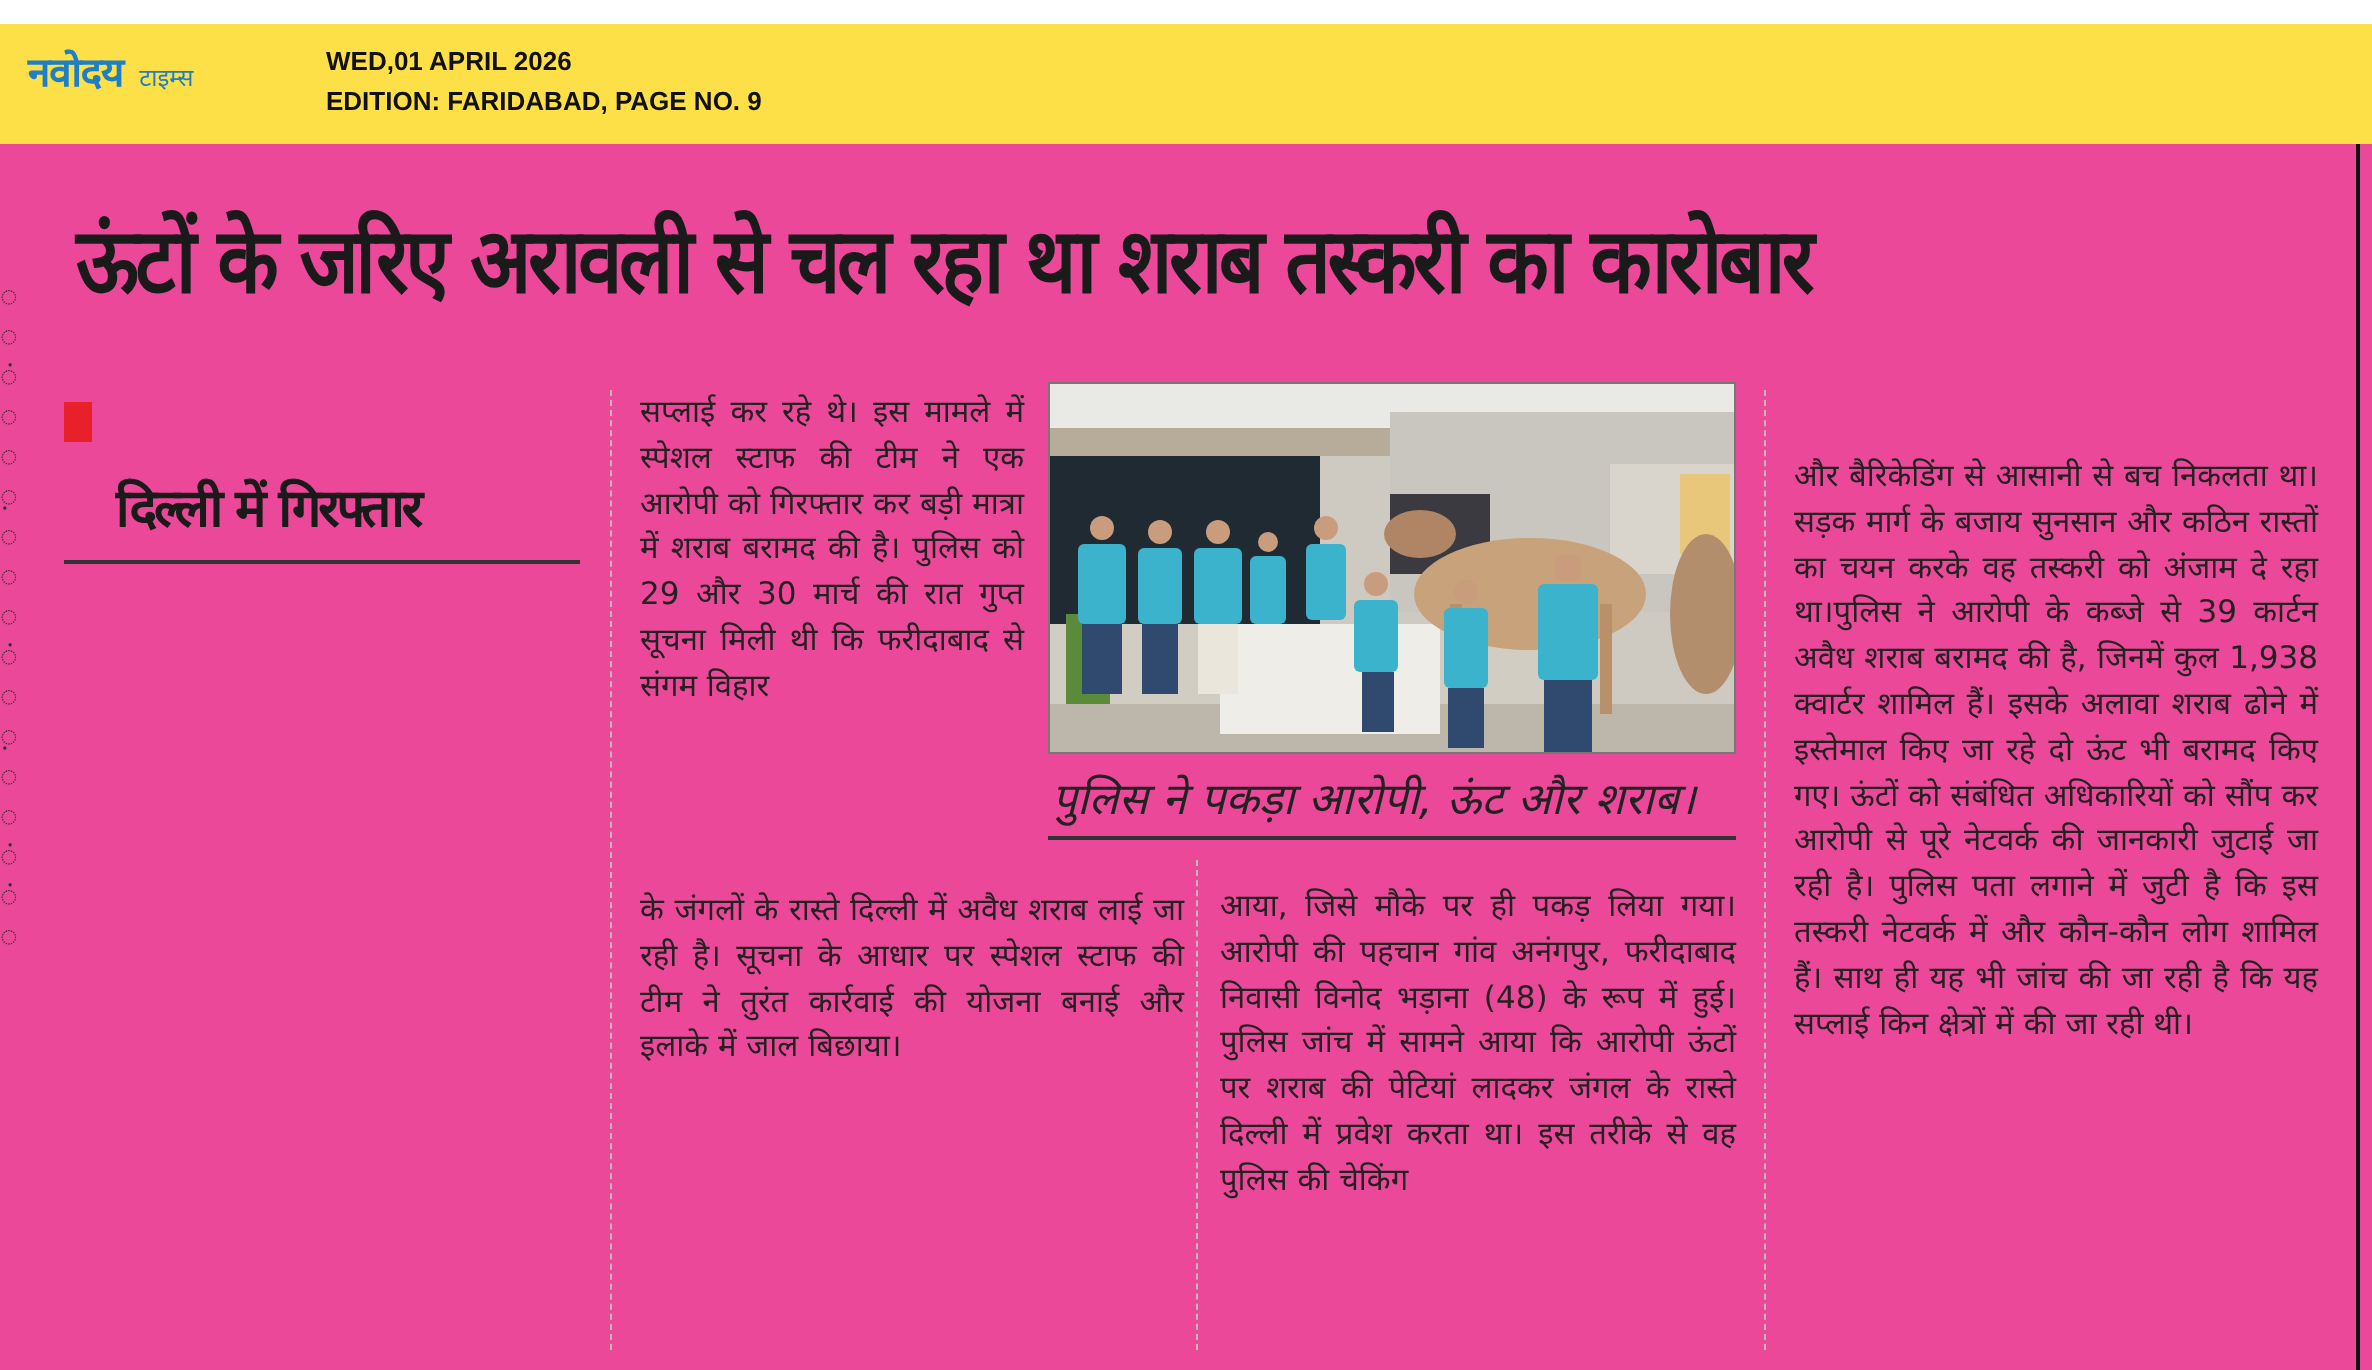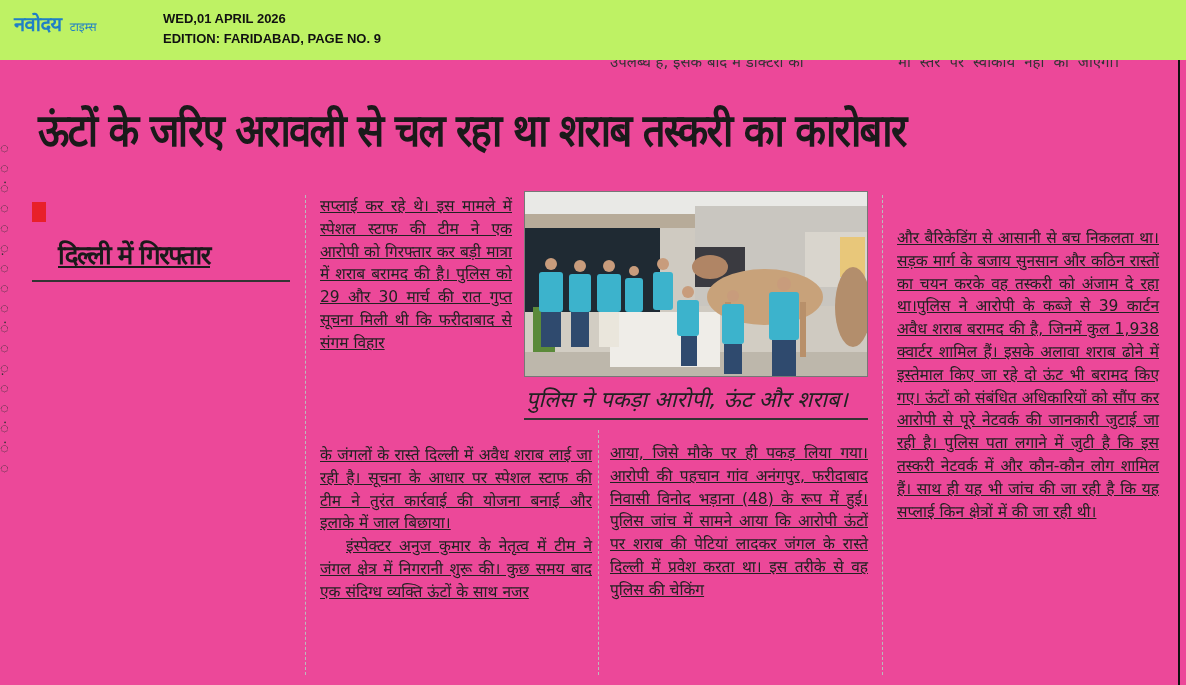--- a/index.html
+++ b/index.html
@@ -1,42 +1,42 @@
 <!DOCTYPE html>
 <html><head>
 <meta charset="utf-8">
 <style>
   * { box-sizing: border-box; margin: 0; padding: 0; }
   html, body { width: 1186px; height: 685px; overflow: hidden; background: #ffffff; }
   body { font-family: "DejaVu Sans", sans-serif; color: #1a1a1a; position: relative; }
 
   
-  .topbar { position: absolute; left: 0; top: 0; width: 1186px; height: 60px; background: #bef264; z-index: 5; }
+  .topbar { position: absolute; left: 0; top: 12px; width: 1186px; height: 60px; background: #fde047; z-index: 5; }
   .logo { position: absolute; left: 14px; top: 10px; display: flex; align-items: baseline; color: #1f7fc6; }
   .logo .big { font-family: "DejaVu Sans", sans-serif; font-weight: bold; font-size: 20px; letter-spacing: -0.5px; color: #1f7fc6; }
   .logo .small { font-family: "DejaVu Sans", sans-serif; font-size: 12px; color: #1f7fc6; margin-left: 8px; }
   .edition { position: absolute; left: 163px; top: 9px; font-family: "Liberation Sans", sans-serif; font-weight: bold; font-size: 13px; line-height: 20px; color: #111; }
 
   
   .page { position: absolute; left: 0; top: 60px; width: 1186px; height: 625px; background: #ec4899; overflow: hidden; }
   .right-rule { position: absolute; right: 6px; top: 0; width: 2px; height: 625px; background: #111; }
 
   .prev-line { position: absolute; top: -9px; font-size: 15px; color: #333; white-space: nowrap; }
 
   .left-frag { position: absolute; left: 0; top: 78px; width: 8px; font-size: 15px; line-height: 20px; color: #333; overflow: hidden; }
 
   .headline { position: absolute; left: 38px; top: 38px; width: 1120px; font-family: "DejaVu Sans", sans-serif; font-weight: bold; font-size: 45px; line-height: 66px; color: #1a1a1a; letter-spacing: -2px; white-space: nowrap; transform: scaleX(0.89); transform-origin: left top; }
 
-  .col { position: absolute; font-family: "DejaVu Sans", sans-serif; font-size: 15.5px; line-height: 22.8px; color: #222; text-align: justify; text-decoration: underline; }
+  .col { position: absolute; font-family: "DejaVu Sans", sans-serif; font-size: 15.5px; line-height: 22.8px; color: #222; text-align: justify; }
   .col p { margin: 0; }
   .indent { text-indent: 26px; }
 
   .sub-head { position: absolute; left: 32px; top: 135px; width: 260px; font-family: "DejaVu Sans", sans-serif; font-weight: bold; font-size: 26px; line-height: 40px; color: #1a1a1a; letter-spacing: -1.5px; }
   .sub-head .marker { display: inline-block; width: 14px; height: 20px; background: #e8202a; vertical-align: 2px; margin-right: 3px; }
-  .sub-head .l2 { padding-left: 26px; text-decoration: underline; }
+  .sub-head .l2 { padding-left: 26px; }
   .sub-rule { position: absolute; left: 32px; top: 220px; width: 258px; height: 2px; background: #333; }
 
   .col-rule { position: absolute; width: 1px; border-left: 1px dashed #bbb; }
 
   .photo { position: absolute; left: 524px; top: 131px; width: 344px; height: 186px; border: 1px solid #777; overflow: hidden; background: #d8d4cc; }
   .caption { position: absolute; left: 526px; top: 323px; font-family: "DejaVu Sans", sans-serif; font-style: italic; font-size: 22px; color: #222; white-space: nowrap; }
   .caption-rule { position: absolute; left: 524px; top: 358px; width: 344px; height: 2px; background: #333; }
 </style>
 </head>
 <body>
@@ -140,21 +140,20 @@
         <rect x="247" y="148" width="24" height="36"></rect>
       </g>
       <rect x="74" y="120" width="20" height="35" fill="#eae6dc"></rect>
     </svg>
   </div>
   <div class="caption">पुलिस ने पकड़ा आरोपी, ऊंट और शराब।</div>
   <div class="caption-rule"></div>
 
   <div class="col" style="left:320px; top:384px; width:272px;">
     <p>के जंगलों के रास्ते दिल्ली में अवैध शराब लाई जा रही है। सूचना के आधार पर स्पेशल स्टाफ की टीम ने तुरंत कार्रवाई की योजना बनाई और इलाके में जाल बिछाया।</p>
-    <p class="indent">इंस्पेक्टर अनुज कुमार के नेतृत्व में टीम ने जंगल क्षेत्र में निगरानी शुरू की। कुछ समय बाद एक संदिग्ध व्यक्ति ऊंटों के साथ नजर</p>
   </div>
 
   <div class="col-rule" style="left:598px; top:370px; height:245px;"></div>
 
   <div class="col" style="left:610px; top:382px; width:258px;">
     <p>आया, जिसे मौके पर ही पकड़ लिया गया। आरोपी की पहचान गांव अनंगपुर, फरीदाबाद निवासी विनोद भड़ाना (48) के रूप में हुई। पुलिस जांच में सामने आया कि आरोपी ऊंटों पर शराब की पेटियां लादकर जंगल के रास्ते दिल्ली में प्रवेश करता था। इस तरीके से वह पुलिस की चेकिंग</p>
   </div>
 
   <div class="col-rule" style="left:882px; top:135px; height:480px;"></div>
 

